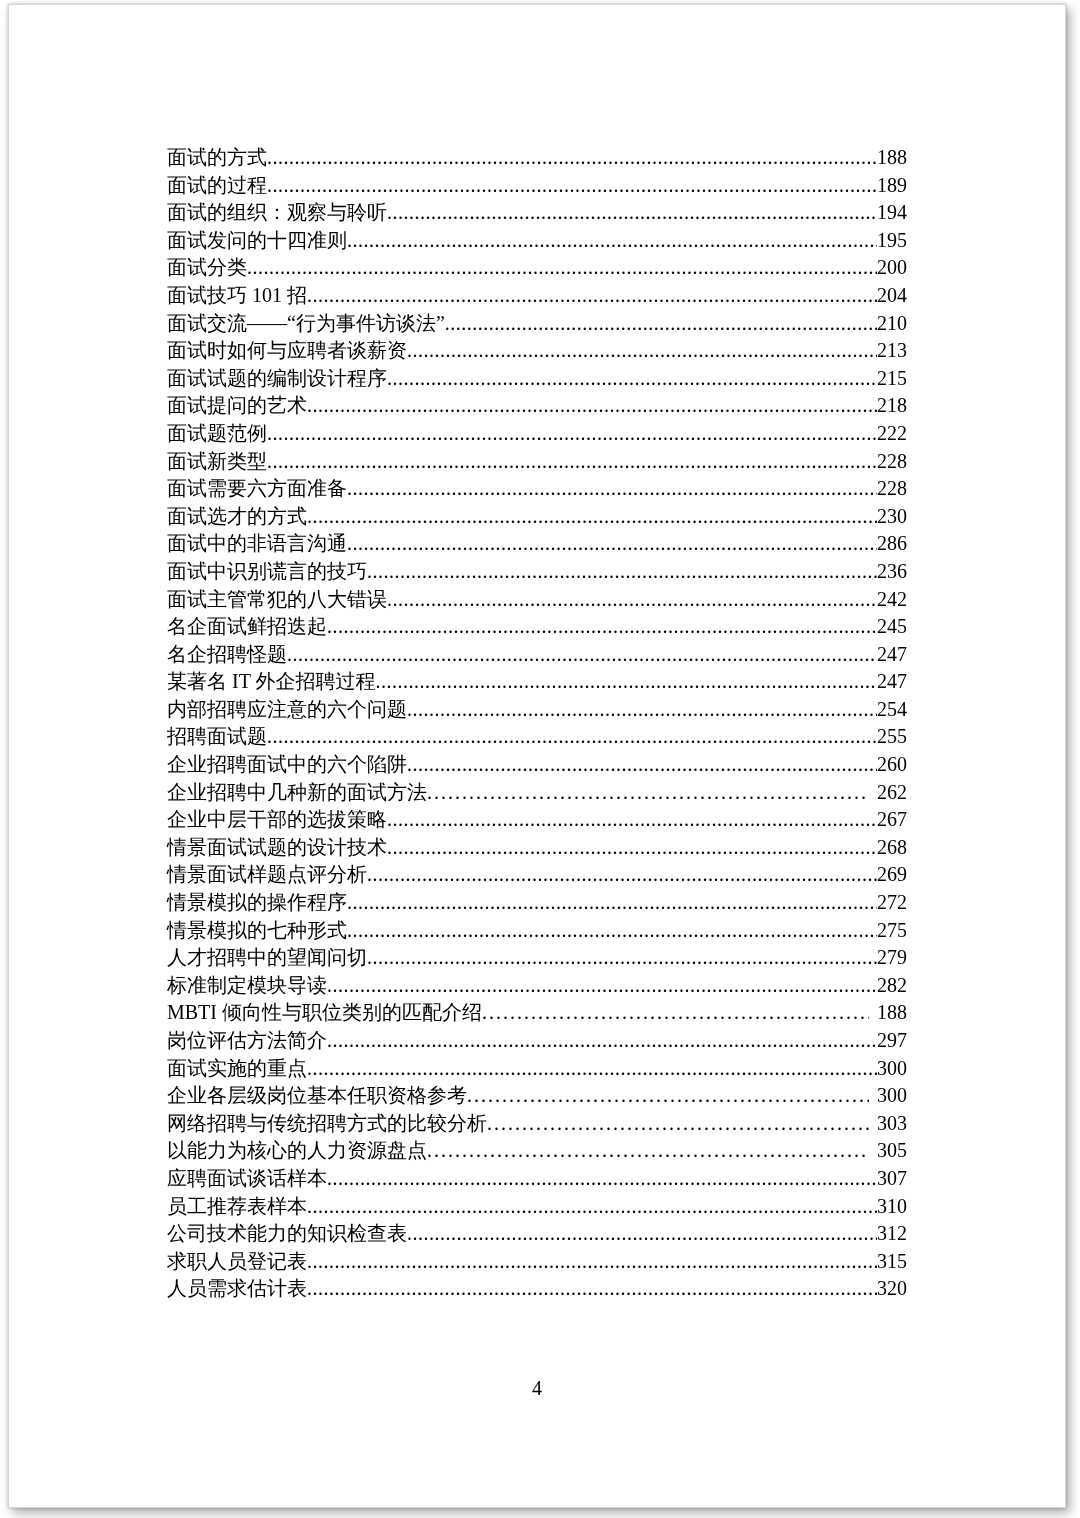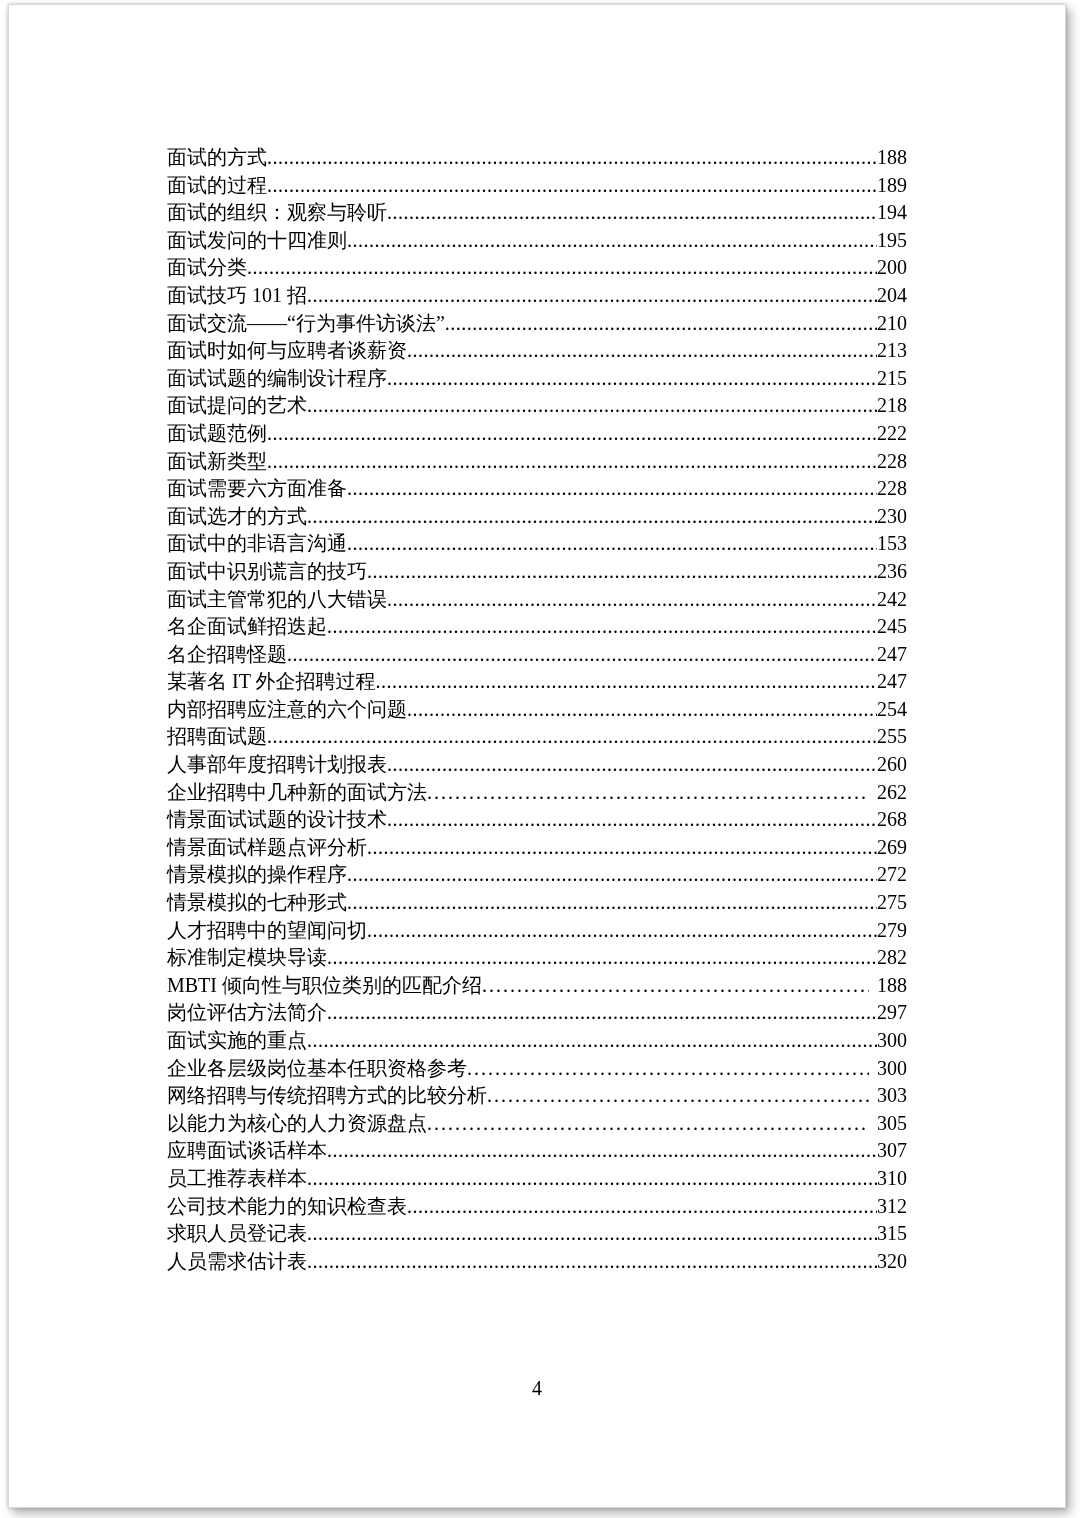--- a/index.html
+++ b/index.html
@@ -160,21 +160,21 @@
 
   <div class="toc-line">
     <span class="toc-title">面试选才的方式</span>
     <span class="toc-leader"></span>
     <span class="toc-page">230</span>
   </div>
 
   <div class="toc-line">
     <span class="toc-title">面试中的非语言沟通</span>
     <span class="toc-leader"></span>
-    <span class="toc-page">153</span>
+    <span class="toc-page">286</span>
   </div>
 
   <div class="toc-line">
     <span class="toc-title">面试中识别谎言的技巧</span>
     <span class="toc-leader"></span>
     <span class="toc-page">236</span>
   </div>
 
   <div class="toc-line">
     <span class="toc-title">面试主管常犯的八大错误</span>
@@ -207,31 +207,36 @@
   </div>
 
   <div class="toc-line">
     <span class="toc-title">招聘面试题</span>
     <span class="toc-leader"></span>
     <span class="toc-page">255</span>
   </div>
 
 
   <div class="toc-line">
-    <span class="toc-title">人事部年度招聘计划报表</span>
+    <span class="toc-title">企业招聘面试中的六个陷阱</span>
     <span class="toc-leader"></span>
     <span class="toc-page">260</span>
   </div>
 
   <div class="toc-line spaced">
     <span class="toc-title">企业招聘中几种新的面试方法</span>
     <span class="toc-leader"></span>
     <span class="toc-page">262</span>
   </div>
 
+  <div class="toc-line">
+    <span class="toc-title">企业中层干部的选拔策略</span>
+    <span class="toc-leader"></span>
+    <span class="toc-page">267</span>
+  </div>
 
   <div class="toc-line">
     <span class="toc-title">情景面试试题的设计技术</span>
     <span class="toc-leader"></span>
     <span class="toc-page">268</span>
   </div>
 
   <div class="toc-line">
     <span class="toc-title">情景面试样题点评分析</span>
     <span class="toc-leader"></span>

